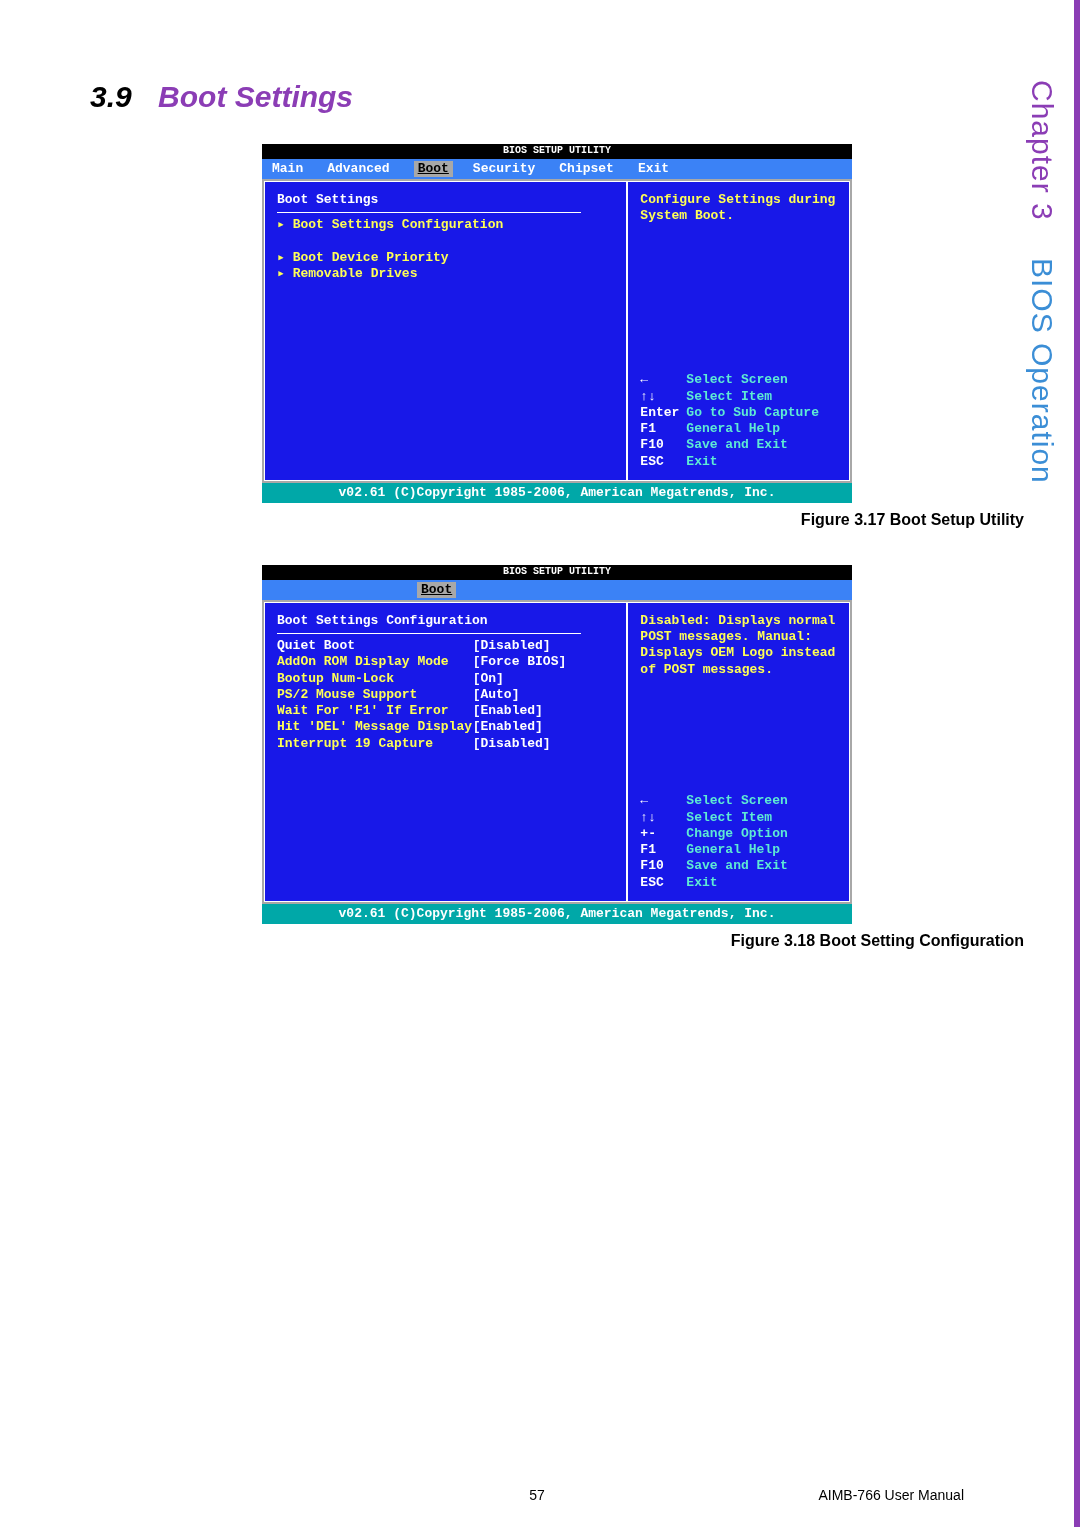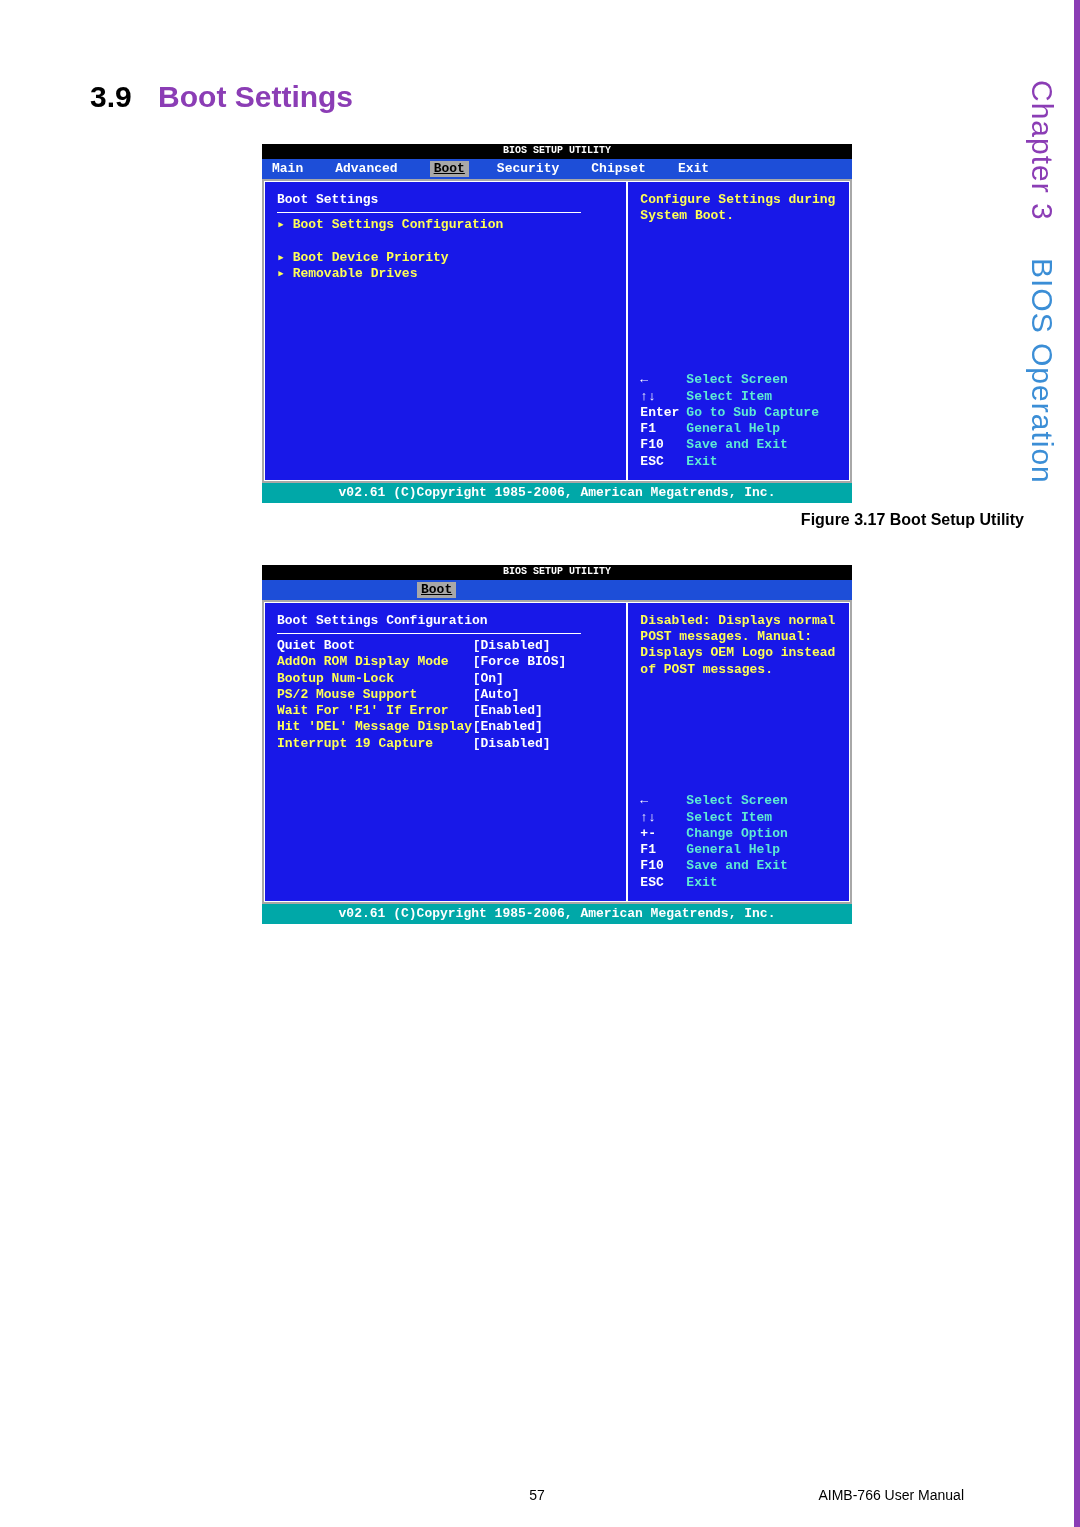--- a/index.html
+++ b/index.html
@@ -26,20 +26,21 @@
     font-size: 30px;
     letter-spacing: 1px;
     white-space: nowrap;
   }
   .side-text .ch { color: #8B3DB5; }
   .side-text .op { color: #3B8ED6; margin-top: 28px; display: inline-block; }
   .heading {
     font-size: 30px;
     font-weight: bold;
     margin-bottom: 30px;
+    font-style: italic;
   }
   .heading .num { color: #000; margin-right: 18px; }
   .heading .title { color: #8B3DB5; }
 
   .bios-wrap {
     width: 590px;
     margin: 0 auto 6px auto;
   }
   .bios {
     width: 100%;
@@ -50,25 +51,25 @@
     font-weight: bold;
   }
   .bios-title {
     background: #000;
     color: #fff;
     text-align: center;
     padding: 1px 0;
     font-size: 10px;
   }
   .bios-tabs {
-    background: #1d4ed8;
+    background: #3b82f6;
     color: #fff;
     display: flex;
     padding: 2px 10px;
-    gap: 16px;
+    gap: 8px;
   }
   .bios-tabs span { padding: 0 16px 0 0; white-space: pre; }
   .bios-tabs .selected {
     background: #a8a8a8;
     color: #000;
     padding: 0 4px;
     margin-right: 12px;
     text-decoration: underline;
   }
   .bios-tabs .tab-boot-only { margin-left: 145px; }
@@ -272,18 +273,19 @@
             <div class="row">
                 <span class="k">ESC</span>
                 <span class="a">Exit</span>
               </div>
           </div>
         </div>
       </div>
       <div class="bios-footer">v02.61 (C)Copyright 1985-2006, American Megatrends, Inc.</div>
     </div>
   </div>
+  <div class="caption">Figure 3.18 Boot Setting Configuration</div>
 
   <div class="page-foot">
     <span class="pnum">57</span>
     <span class="manual">AIMB-766 User Manual</span>
   </div>
 </div>
 
 </body></html>

